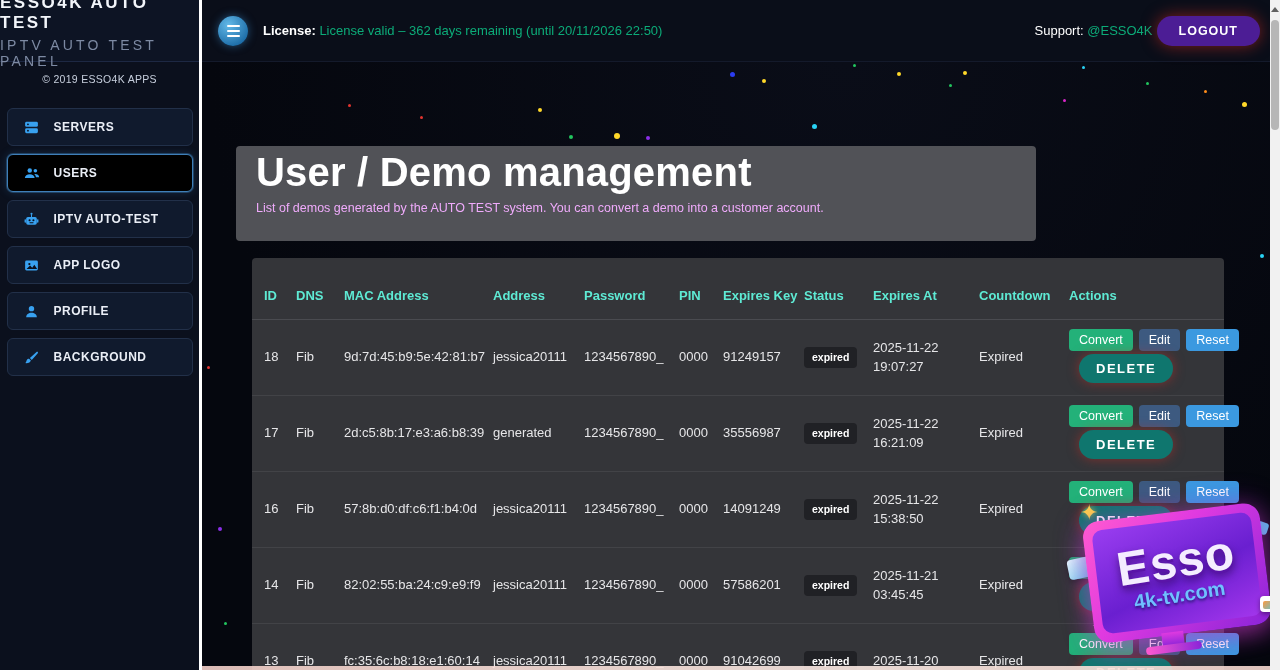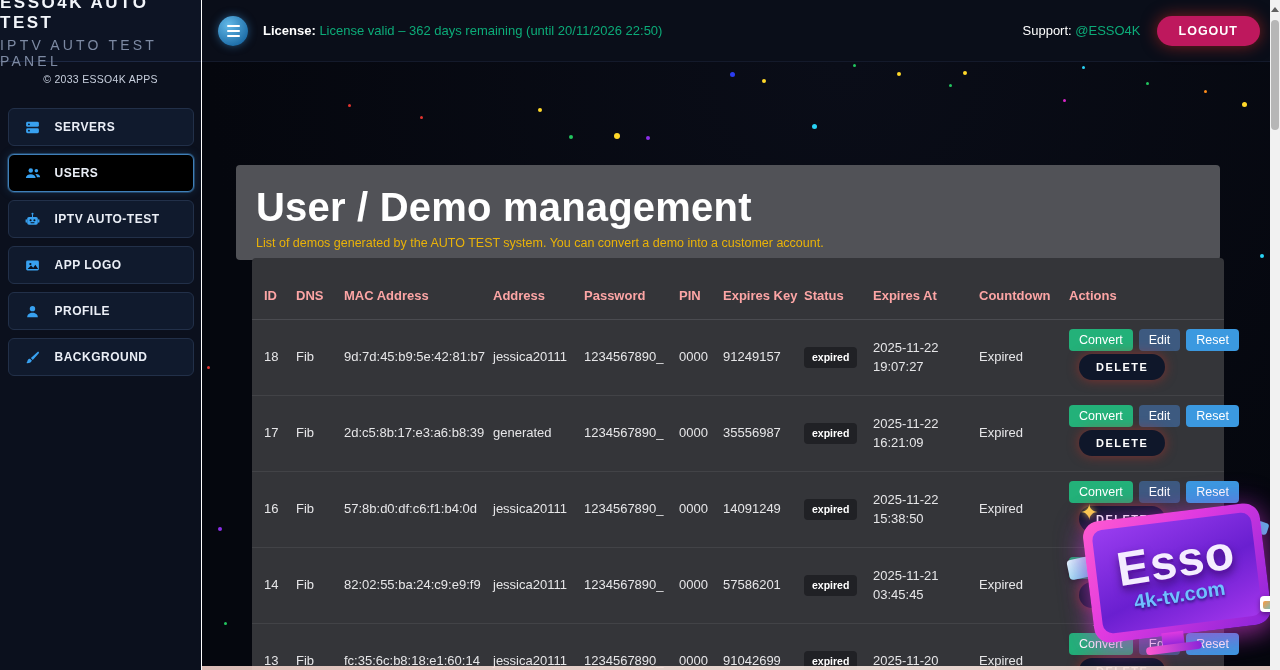--- a/index.html
+++ b/index.html
@@ -1,65 +1,65 @@
 <!DOCTYPE html>
 <html><head>
 <meta charset="utf-8">
 <style>
   * { box-sizing: border-box; margin: 0; padding: 0; }
   html,body { width:1280px; height:670px; overflow:hidden; }
   body { font-family:"Liberation Sans", sans-serif; background:#06080f; position:relative; color:#e8e8ea; }
 
   
-  .sidebar { position:absolute; left:0; top:0; width:202px; height:670px; background:#0b101d; border-right:1px solid #ffffff; z-index:5; }
+  .sidebar { position:absolute; left:0; top:0; width:202px; height:670px; background:#0b101d; border-right:3px solid #ffffff; z-index:5; }
   .brand { height:62px; background:#0d1424; border-bottom:1px solid #1d2843; display:flex; flex-direction:column; justify-content:center; align-items:center; }
   .brand-title { color:#f2f5fa; font-size:17px; font-weight:700; letter-spacing:2.5px; }
   .brand-sub { color:#7d8aa3; font-size:14px; letter-spacing:3.2px; margin-top:4px; }
   .copyright { text-align:center; font-size:10.5px; color:#c7cfdd; margin-top:11px; letter-spacing:.3px; }
   .menu { margin-top:23px; }
   .menu-item { width:186px; height:38px; margin:0 auto 8px auto; background:#101a2d; border:1px solid #223049; border-radius:6px; display:flex; align-items:center; gap:13px; padding-left:15px; cursor:pointer; }
   .menu-item.active { background:#000000; border-color:#3f7fb8; box-shadow:0 0 0 1px rgba(70,140,200,.35), 0 0 10px rgba(60,130,200,.25); }
   .menu-item .mi-icon { width:18px; height:18px; display:flex; align-items:center; justify-content:center; }
   .menu-item .mi-label { font-size:12px; font-weight:600; letter-spacing:.5px; color:#eaeef6; }
 
   
   .topbar { position:absolute; left:202px; top:0; right:0; height:62px; background:#0a0e19; border-bottom:1px solid #141a2b; display:flex; align-items:center; padding:0 20px 0 16px; z-index:4; }
   .hamburger { width:30px; height:30px; border-radius:50%; background:radial-gradient(circle at 35% 30%, #63b9e8, #1e6ea9 75%); border:none; display:flex; flex-direction:column; justify-content:center; align-items:center; gap:3px; cursor:pointer; box-shadow:0 0 8px rgba(60,150,220,.5); }
   .hamburger span { display:block; width:13px; height:2px; background:#fff; border-radius:1px; }
   .license { margin-left:15px; font-size:13px; }
   .license .lbl { color:#ffffff; font-weight:700;margin-top:23px; }
   .license .val { color:#0cab78; }
-  .topbar-right { margin-left:auto; display:flex; align-items:center; gap:16px; }
+  .topbar-right { margin-left:auto; display:flex; align-items:center; gap:4px; }
   .support { font-size:13px; color:#ffffff; }
   .support .handle { color:#0cab78; }
-  .logout-btn { background:#be185d; color:#fff; border:none; border-radius:17px; padding:8px 22px; font-size:12.5px; font-weight:700; letter-spacing:1px; cursor:pointer; box-shadow:0 0 16px rgba(226,45,34,.55); font-family:"Liberation Sans",sans-serif; }
+  .logout-btn { background:#4c1d95; color:#fff; border:none; border-radius:17px; padding:8px 22px; font-size:12.5px; font-weight:700; letter-spacing:1px; cursor:pointer; box-shadow:0 0 16px rgba(226,45,34,.55); font-family:"Liberation Sans",sans-serif; }
 
   
   .content { position:absolute; left:202px; top:62px; right:10px; bottom:0; background:radial-gradient(ellipse at 60% 0%, #0a0d18 0%, #05070e 70%); overflow:hidden; }
   .dot { position:absolute; border-radius:50%; }
 
-  .header-panel { position:absolute; left:34px; top:103px; width:984px; height:95px; background:#515257; border-radius:4px; padding:20px 20px; z-index:2; }
+  .header-panel { position:absolute; left:34px; top:84px; width:800px; height:95px; background:#515257; border-radius:4px; padding:4px 20px; z-index:2; }
   .hp-title { color:#ffffff; font-size:40px; font-weight:650; letter-spacing:.2px; }
-  .hp-sub { color:#eab308; font-size:12.5px; margin-top:6px; }
+  .hp-sub { color:#f0abfc; font-size:12.5px; margin-top:6px; }
 
   
   .table-panel { position:absolute; left:50px; top:196px; width:972px; height:560px; background:#343539; border-radius:4px; z-index:2; }
   .tgrid { display:grid; grid-template-columns:32px 48px 149px 91px 95px 44px 81px 69px 106px 90px 1fr; padding:0 12px; }
   .thead { height:62px; align-items:end; border-bottom:1px solid #4a4b50; }
-  .thead > div { font-size:13px; font-weight:700; color:#fca5a5; padding-bottom:13px; line-height:1.45; }
+  .thead > div { font-size:13px; font-weight:700; color:#5eead4; padding-bottom:13px; line-height:1.45; }
   .trow { height:76px; align-items:center; border-bottom:1px solid #424347; }
   .trow > div { font-size:13px; color:#e6e6e8; line-height:1.4; }
   .badge-expired { display:inline-block; background:#202125; color:#fff; font-size:10.5px; font-weight:700; padding:3px 8px; border-radius:4px; }
   .cell-actions { align-self:start; padding-top:9px; }
   .abtns { display:flex; gap:6px; }
   .btn { border:none; border-radius:4px; color:#fff; font-size:12.5px; padding:4px 10px; cursor:pointer; font-family:"Liberation Sans",sans-serif; }
   .btn-convert { background:#23b179; }
   .btn-edit { background:#3d5a80; }
   .btn-reset { background:#3b99e0; }
-  .btn-delete { background:#0f172a; border-radius:16px; font-size:11px; font-weight:700; letter-spacing:1.5px; padding:7px 17px; margin:3px 0 0 10px; box-shadow:0 0 12px rgba(214,46,36,.5); }
+  .btn-delete { background:#0f766e; border-radius:16px; font-size:13px; font-weight:700; letter-spacing:1.5px; padding:7px 17px; margin:3px 0 0 10px; box-shadow:0 0 12px rgba(214,46,36,.5); }
 
   
   .watermark { position:absolute; left:868px; top:438px; width:210px; height:210px; z-index:6; pointer-events:none; }
   .wm-tv { position:absolute; left:18px; top:12px; width:178px; height:122px; background:linear-gradient(135deg,#ff5ad0,#e03ae0 40%,#8a24d8); border-radius:16px; padding:9px; transform:rotate(-7deg); box-shadow:0 8px 24px rgba(216,60,200,.5), 0 0 30px rgba(170,40,220,.35); }
   .wm-screen { width:100%; height:100%; border-radius:10px; background:linear-gradient(160deg,#9a3df0 0%, #6a1fd0 55%, #a336ec 100%); display:flex; flex-direction:column; align-items:center; justify-content:center; overflow:hidden; }
   .wm-text1 { font-size:48px; font-weight:800; color:#f4edff; letter-spacing:1px; line-height:.9; text-shadow:0 3px 0 #5a14a8, 0 5px 8px rgba(30,0,60,.6); transform:rotate(-2deg); }
   .wm-text2 { font-size:20px; font-weight:800; color:#6fc0ff; margin-top:2px; text-shadow:0 2px 3px rgba(10,20,80,.7); transform:rotate(-2deg); }
   .wm-stand { position:absolute; left:92px; top:132px; width:22px; height:14px; background:linear-gradient(#e03ae0,#8a24d8); transform:rotate(-7deg); }
   .wm-base { position:absolute; left:76px; top:144px; width:56px; height:8px; border-radius:4px; background:linear-gradient(90deg,#ff5ad0,#8a24d8); transform:rotate(-7deg); }
   .wm-star { position:absolute; left:10px; top:0px; color:#ffd24a; font-size:22px; text-shadow:0 0 6px rgba(255,210,74,.8); }
@@ -76,21 +76,21 @@
   .bottom-strip { position:absolute; left:202px; right:10px; bottom:0; height:4px; background:linear-gradient(90deg,#f3cfc8,#fbeae4 60%,#f6d8d0); opacity:.9; z-index:7; }
 </style>
 </head>
 <body>
 
 <aside class="sidebar">
   <div class="brand">
     <div class="brand-title">ESSO4K AUTO TEST</div>
     <div class="brand-sub">IPTV AUTO TEST PANEL</div>
   </div>
-  <div class="copyright">© 2033 ESSO4K APPS</div>
+  <div class="copyright">© 2019 ESSO4K APPS</div>
 
   <nav class="menu">
     <div class="menu-item">
       <span class="mi-icon">
         <svg viewBox="0 0 24 24" width="17" height="17">
             <rect x="3" y="4" width="18" height="7" rx="2" fill="#38a1f0"></rect>
             <rect x="3" y="13" width="18" height="7" rx="2" fill="#38a1f0"></rect>
             <circle cx="7" cy="7.5" r="1.3" fill="#0b101d"></circle>
             <circle cx="7" cy="16.5" r="1.3" fill="#0b101d"></circle>
           </svg>

